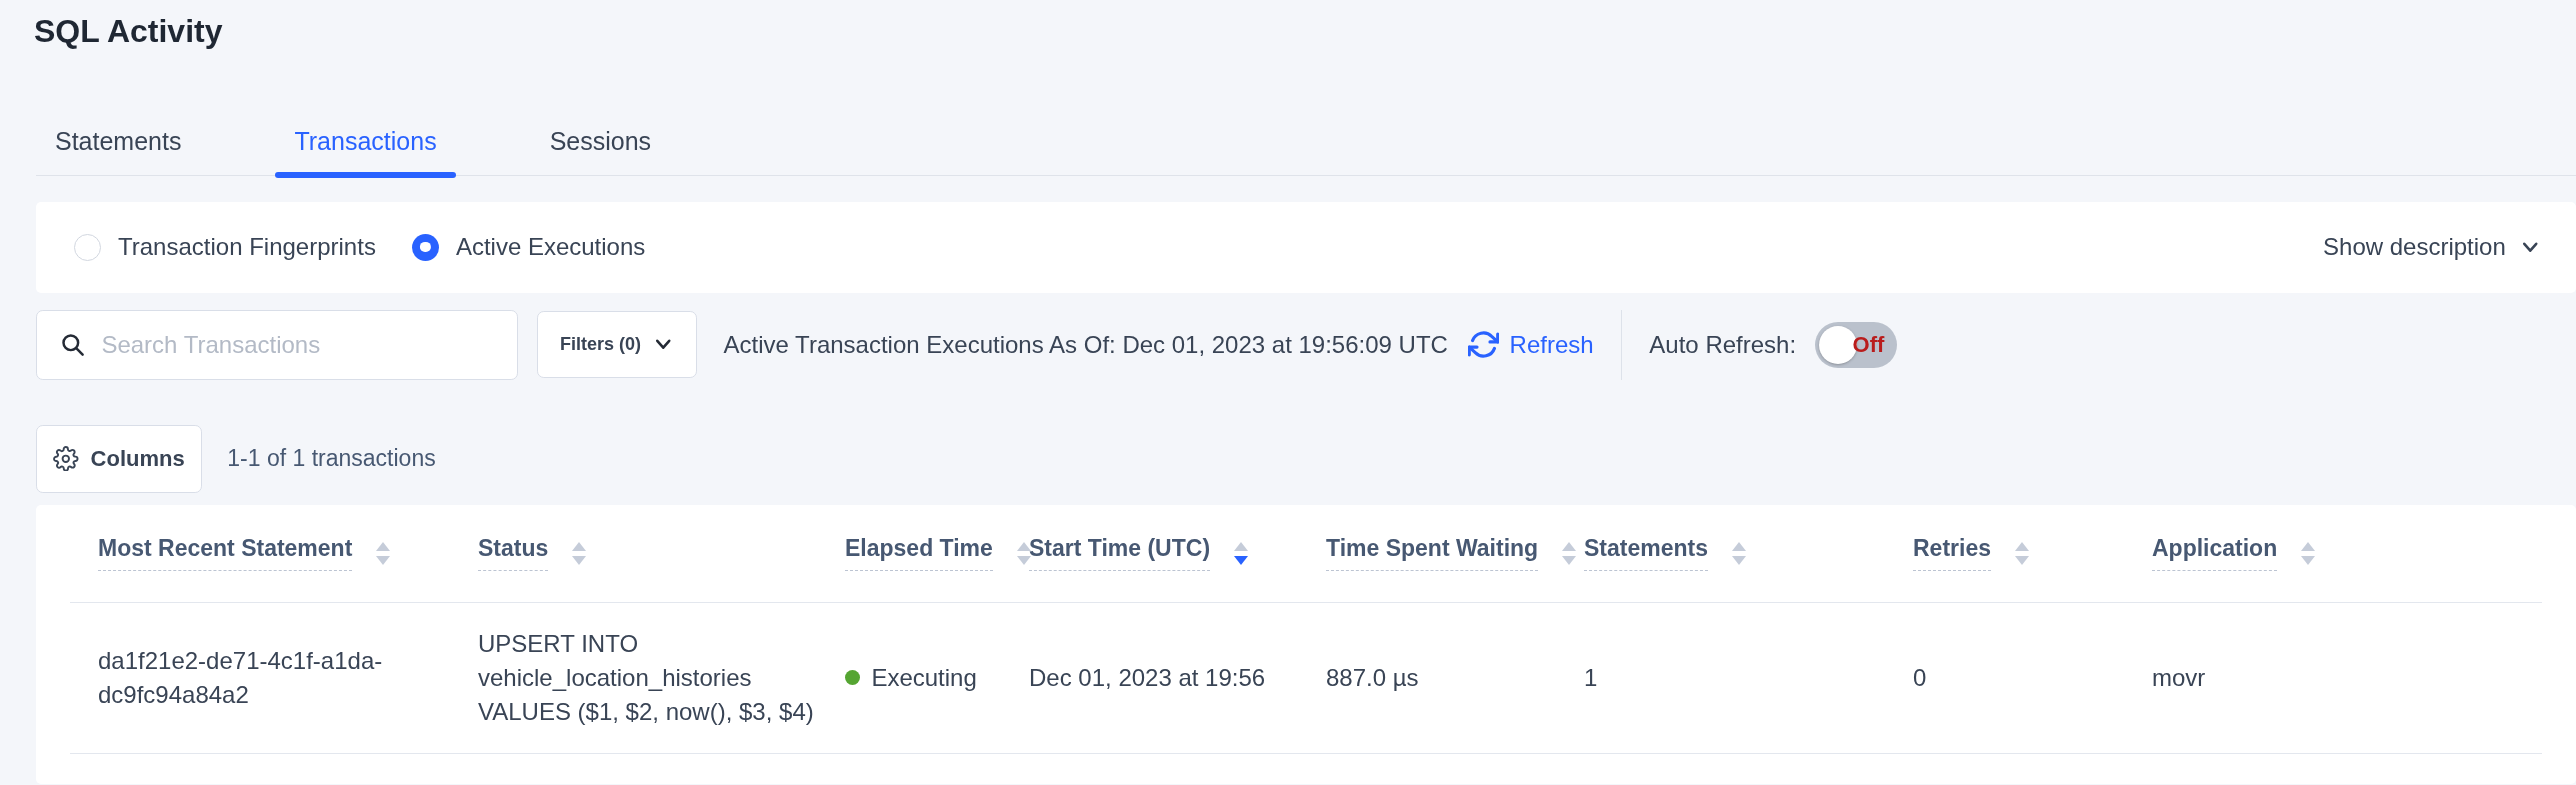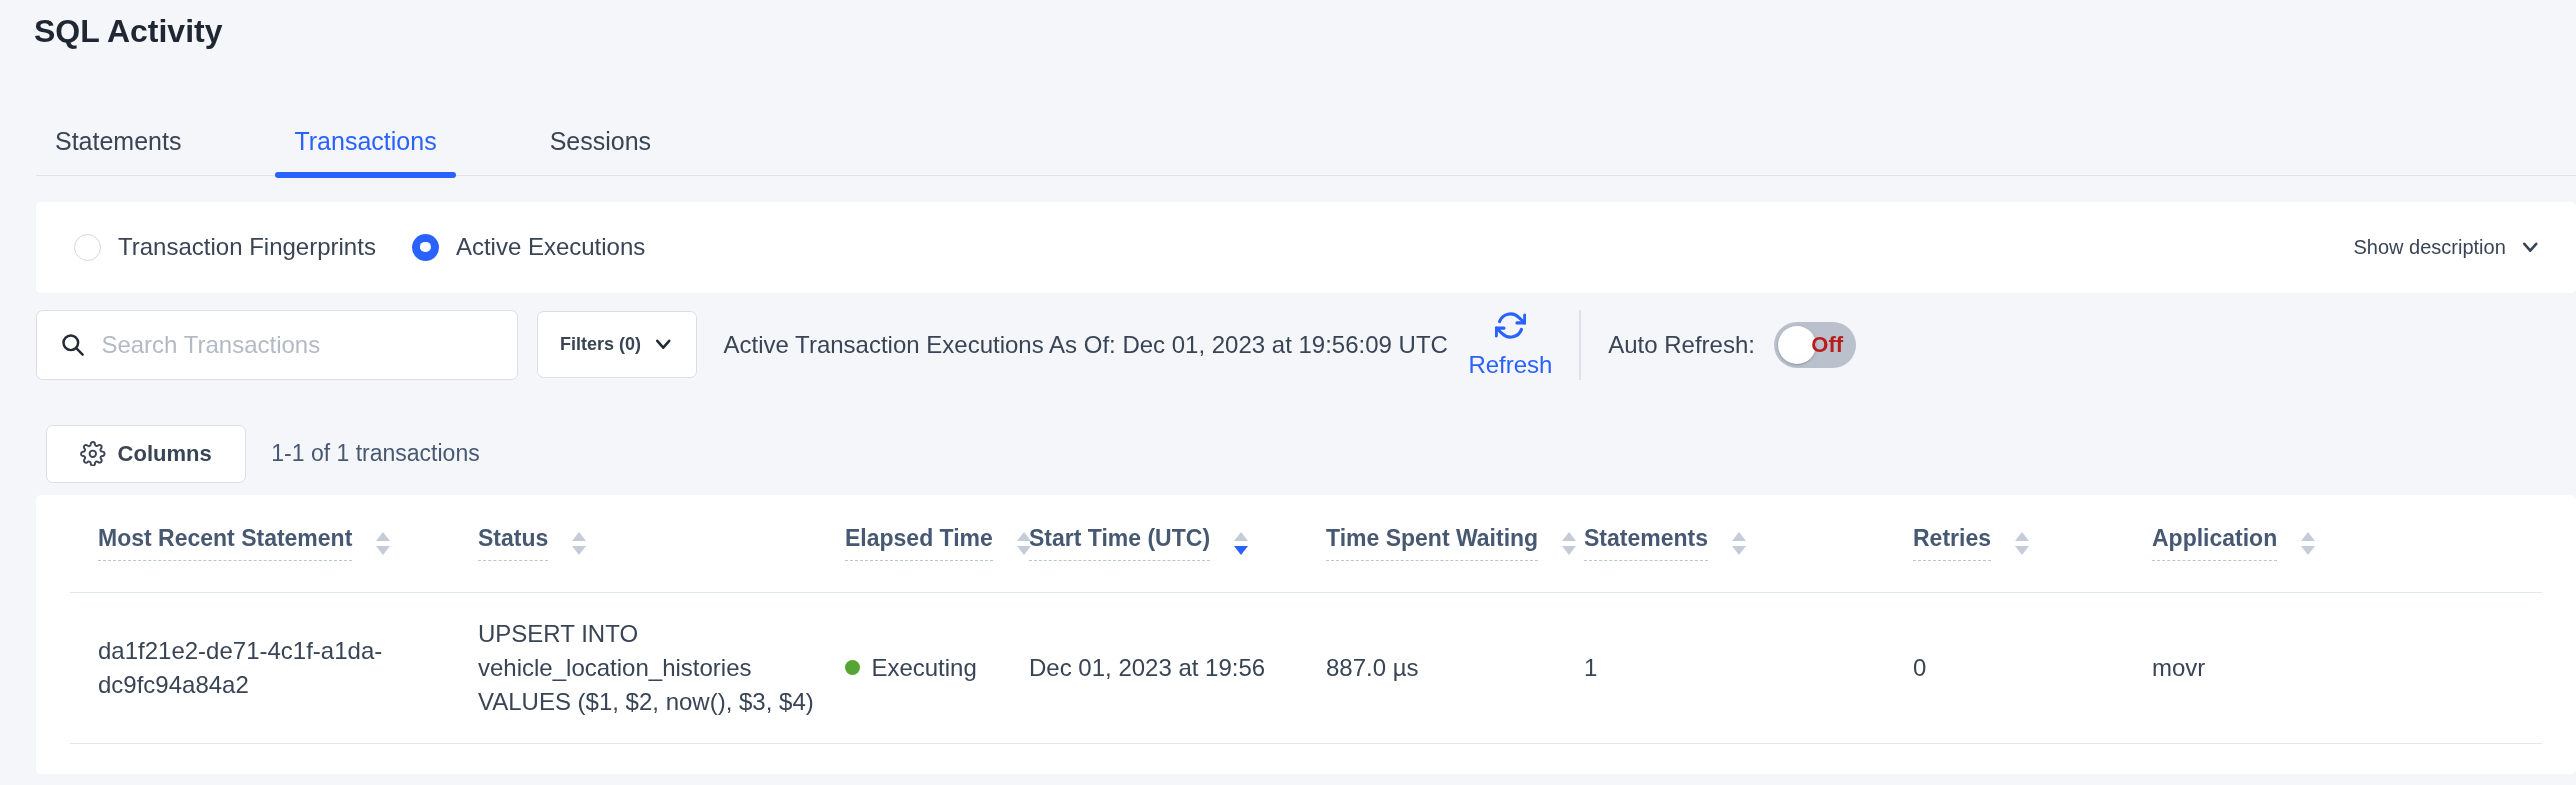--- a/index.html
+++ b/index.html
@@ -65,21 +65,21 @@
     width:27px;height:27px;border-radius:50%;
     border:1.7px solid #d2d7e0;background:#fff;position:relative;flex:none;
   }
   .radio-item.selected .radio-circle{border:none;background:var(--blue);}
   .radio-item.selected .radio-circle::after{
     content:"";position:absolute;left:50%;top:50%;
     width:10.2px;height:10.2px;border-radius:50%;background:#fff;
     transform:translate(-50%,-50%);
   }
   .radio-label{margin-left:17px;font-size:24px;}
-  .show-desc{display:flex;align-items:center;gap:13.7px;font-size:20px;cursor:pointer;color:var(--text);}
+  .show-desc{display:flex;align-items:center;gap:13.7px;font-size:24px;cursor:pointer;color:var(--text);}
   .chev{width:20.5px;height:20.5px;flex:none;}
   
   .toolbar{
     margin:17px 0 0 36px;
     display:flex;align-items:center;height:70px;
   }
   .search-box{
     width:482px;height:70px;background:#fff;
     border:1.7px solid var(--border);border-radius:6.8px;
     display:flex;align-items:center;padding:0 17px 0 22px;gap:15.4px;
@@ -93,43 +93,43 @@
   .filters-btn{
     margin-left:19px;height:67px;
     background:#fff;border:1.7px solid var(--border);border-radius:6.8px;
     display:flex;align-items:center;gap:12px;padding:0 22px;
     font-size:18px;font-weight:700;color:var(--text);
     font-family:inherit;cursor:pointer;
   }
   .asof{margin-left:27px;font-size:24px;color:var(--text);white-space:nowrap;}
   .refresh{
     margin-left:20.5px;display:flex;align-items:center;gap:10.2px;
-    color:var(--blue);font-size:24px;cursor:pointer;white-space:nowrap;flex-direction:column;
+    color:var(--blue);font-size:24px;cursor:pointer;white-space:nowrap;
   }
   .vdivider{width:1.7px;height:70px;background:#dde2ea;margin:0 27px;}
   .auto-label{font-size:24px;white-space:nowrap;}
   .toggle{
     margin-left:19px;width:82px;height:46px;border-radius:23px;
     background:#bac1cc;position:relative;cursor:pointer;flex:none;
   }
   .knob{
     position:absolute;left:4.3px;top:4.3px;width:38px;height:38px;border-radius:50%;
     background:#fff;box-shadow:0 0.9px 2.6px rgba(0,0,0,.25);
   }
   .toggle-text{
     position:absolute;right:12.8px;top:50%;transform:translateY(-50%);
     color:#b91c1c;font-size:22px;font-weight:700;text-align:center;
   }
   
   .controls-row{margin:45px 0 0 36px;display:flex;align-items:center;}
   .columns-btn{
-    height:58px;background:#fff;border:1.7px solid var(--border);border-radius:6.8px;
-    display:flex;align-items:center;gap:12px;padding:0 33px;
+    height:68px;background:#fff;border:1.7px solid var(--border);border-radius:6.8px;
+    display:flex;align-items:center;gap:12px;padding:0 16px;
     font-size:22px;font-weight:700;color:var(--text);
-    font-family:inherit;cursor:pointer;margin-left:10px;
+    font-family:inherit;cursor:pointer;
   }
   .count{margin-left:25.6px;font-size:23px;color:var(--text-slate);}
   
   .table-card{
     margin:12px 0 0 36px;width:2540px;
     padding:0 34px 30px;
   }
   .grid{
     display:grid;
     grid-template-columns:380px 367px 184px 297px 258px 329px 239px 192px auto;

